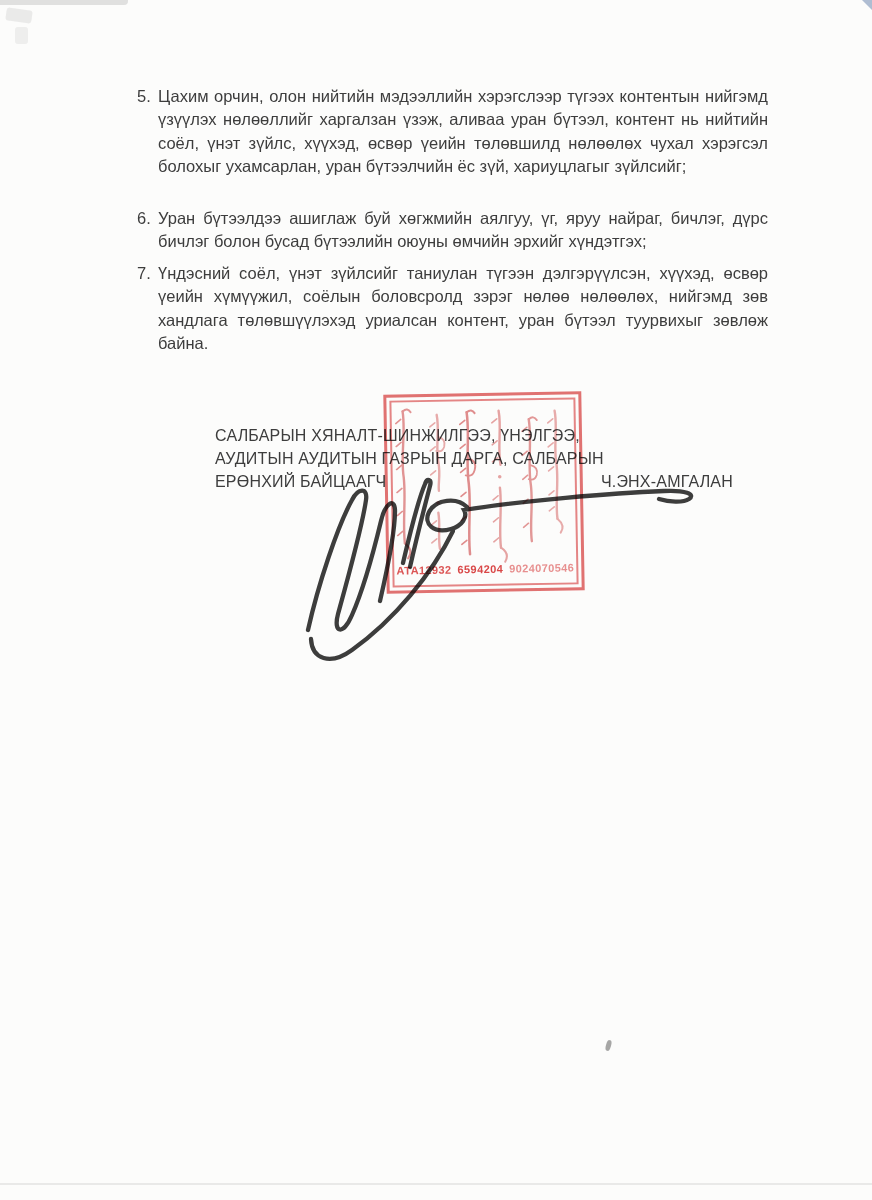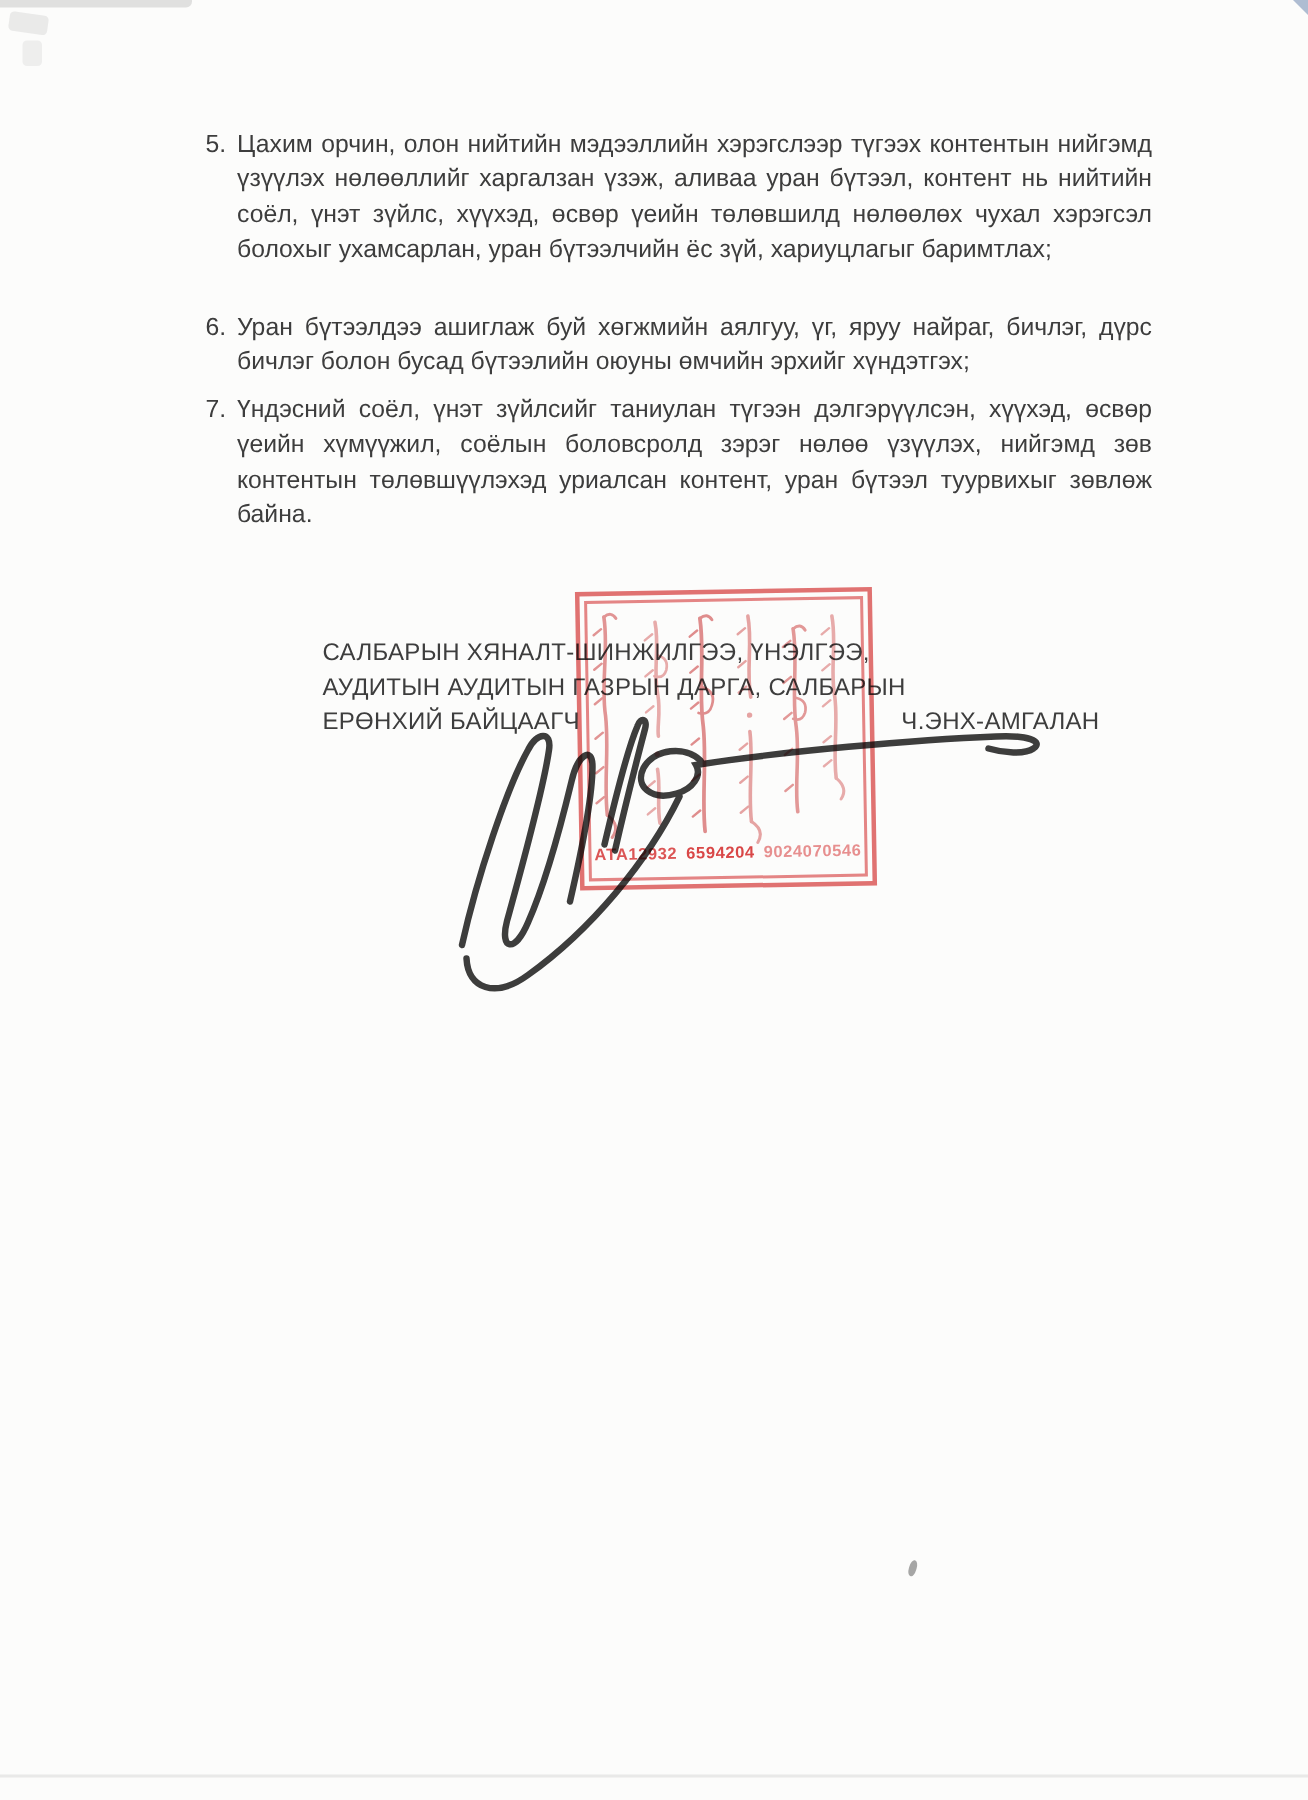--- a/index.html
+++ b/index.html
@@ -98,29 +98,29 @@
 
   <div class="art art-top-strip"></div>
   <div class="art art-tl-1"></div>
   <div class="art art-tl-2"></div>
   <div class="art art-tr"></div>
   <div class="art art-mark"></div>
   <div class="art art-bottom"></div>
 
   <div class="list-item" style="top:85px">
     <div class="li-num">5.</div>
-    <div class="li-text">Цахим орчин, олон нийтийн мэдээллийн хэрэгслээр түгээх контентын нийгэмд үзүүлэх нөлөөллийг харгалзан үзэж, аливаа уран бүтээл, контент нь нийтийн соёл, үнэт зүйлс, хүүхэд, өсвөр үеийн төлөвшилд нөлөөлөх чухал хэрэгсэл болохыг ухамсарлан, уран бүтээлчийн ёс зүй, хариуцлагыг баримтлах;</div>
+    <div class="li-text">Цахим орчин, олон нийтийн мэдээллийн хэрэгслээр түгээх контентын нийгэмд үзүүлэх нөлөөллийг харгалзан үзэж, аливаа уран бүтээл, контент нь нийтийн соёл, үнэт зүйлс, хүүхэд, өсвөр үеийн төлөвшилд нөлөөлөх чухал хэрэгсэл болохыг ухамсарлан, уран бүтээлчийн ёс зүй, хариуцлагыг зүйлсийг;</div>
   </div>
   <div class="list-item" style="top:207px">
     <div class="li-num">6.</div>
     <div class="li-text">Уран бүтээлдээ ашиглаж буй хөгжмийн аялгуу, үг, яруу найраг, бичлэг, дүрс бичлэг болон бусад бүтээлийн оюуны өмчийн эрхийг хүндэтгэх;</div>
   </div>
   <div class="list-item" style="top:262px">
     <div class="li-num">7.</div>
-    <div class="li-text">Үндэсний соёл, үнэт зүйлсийг таниулан түгээн дэлгэрүүлсэн, хүүхэд, өсвөр үеийн хүмүүжил, соёлын боловсролд зэрэг нөлөө үзүүлэх, нийгэмд зөв контентын төлөвшүүлэхэд уриалсан контент, уран бүтээл туурвихыг зөвлөж байна.</div>
+    <div class="li-text">Үндэсний соёл, үнэт зүйлсийг таниулан түгээн дэлгэрүүлсэн, хүүхэд, өсвөр үеийн хүмүүжил, соёлын боловсролд зэрэг нөлөө нөлөөлөх, нийгэмд зөв хандлага төлөвшүүлэхэд уриалсан контент, уран бүтээл туурвихыг зөвлөж байна.</div>
   </div>
 
   <div class="sig-block">
     <div>САЛБАРЫН ХЯНАЛТ-ШИНЖИЛГЭЭ, ҮНЭЛГЭЭ,</div>
     <div>АУДИТЫН АУДИТЫН ГАЗРЫН ДАРГА, САЛБАРЫН</div>
     <div class="sig-line3">
       <span>ЕРӨНХИЙ БАЙЦААГЧ</span>
       <span>Ч.ЭНХ-АМГАЛАН</span>
     </div>
   </div>

